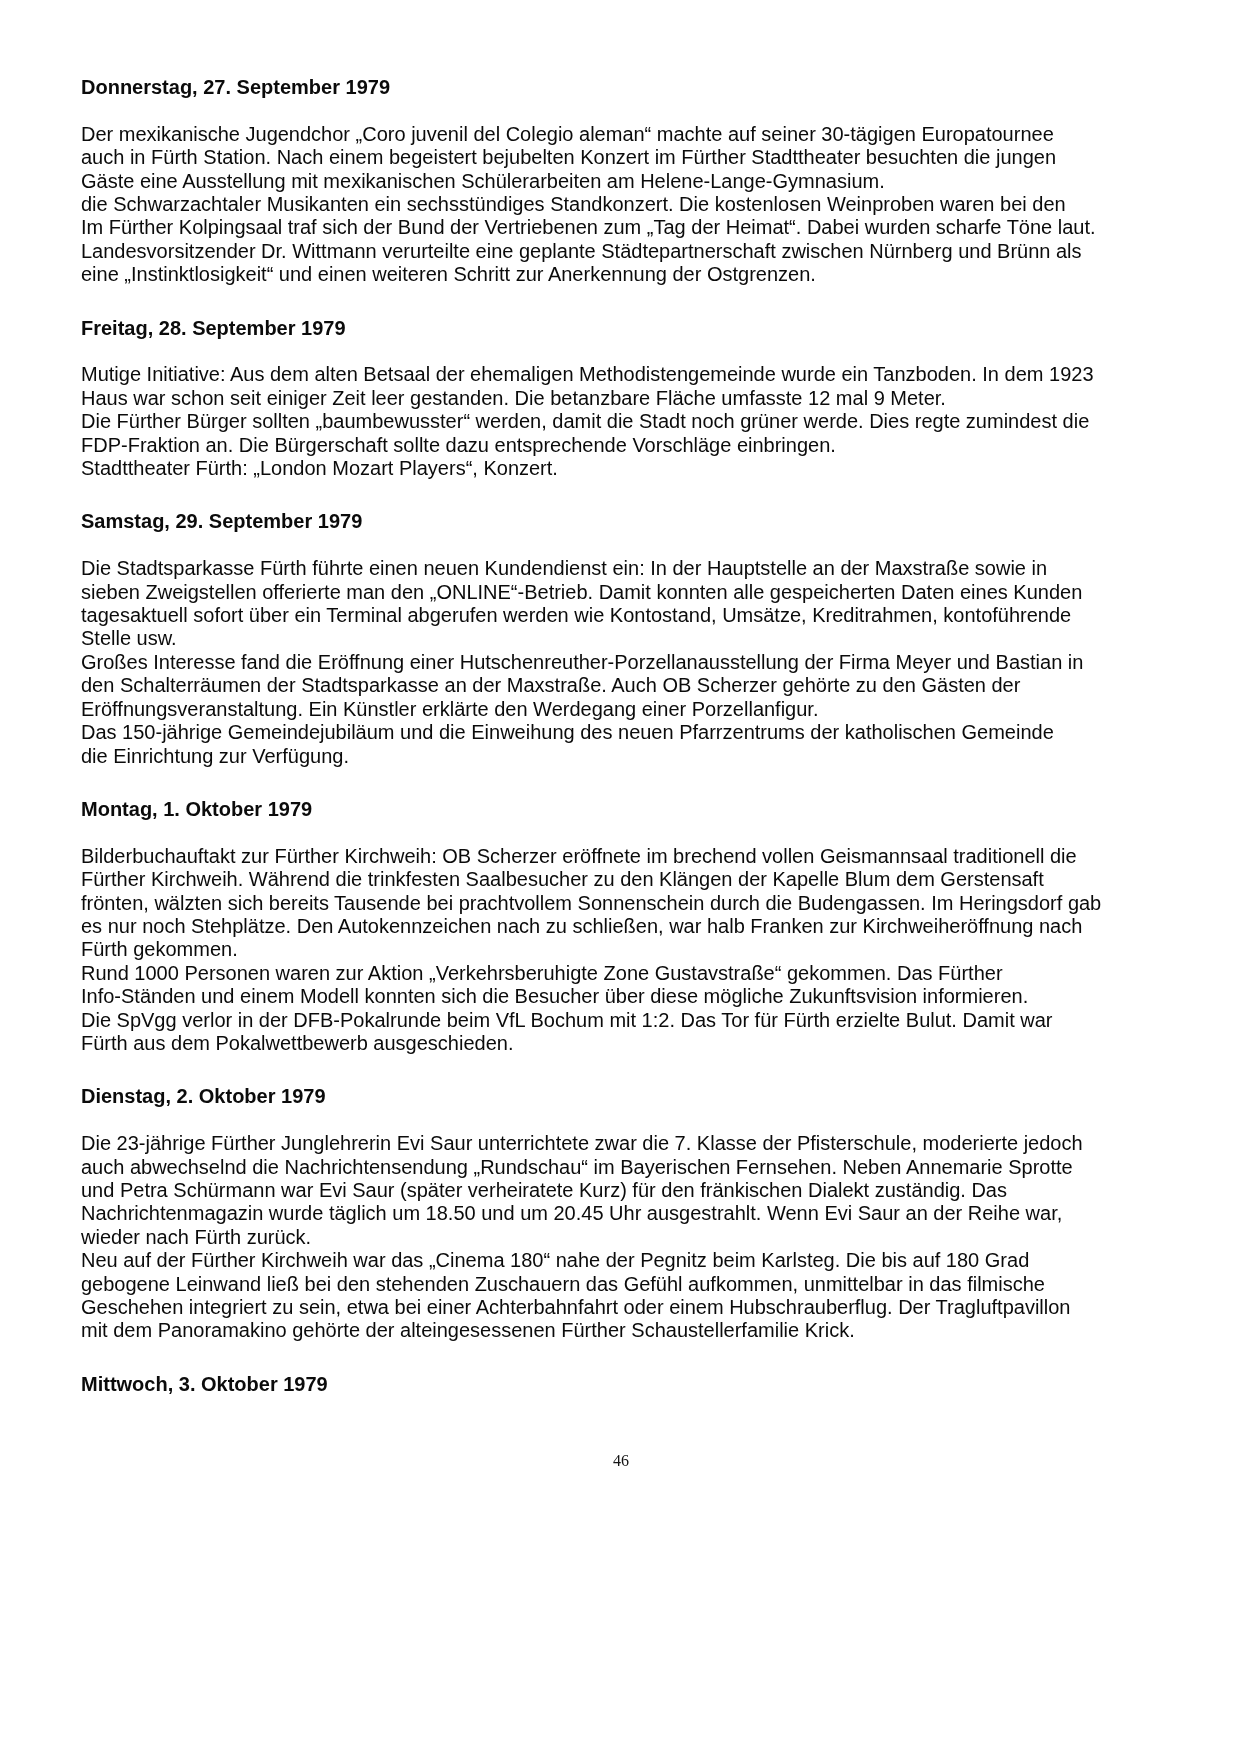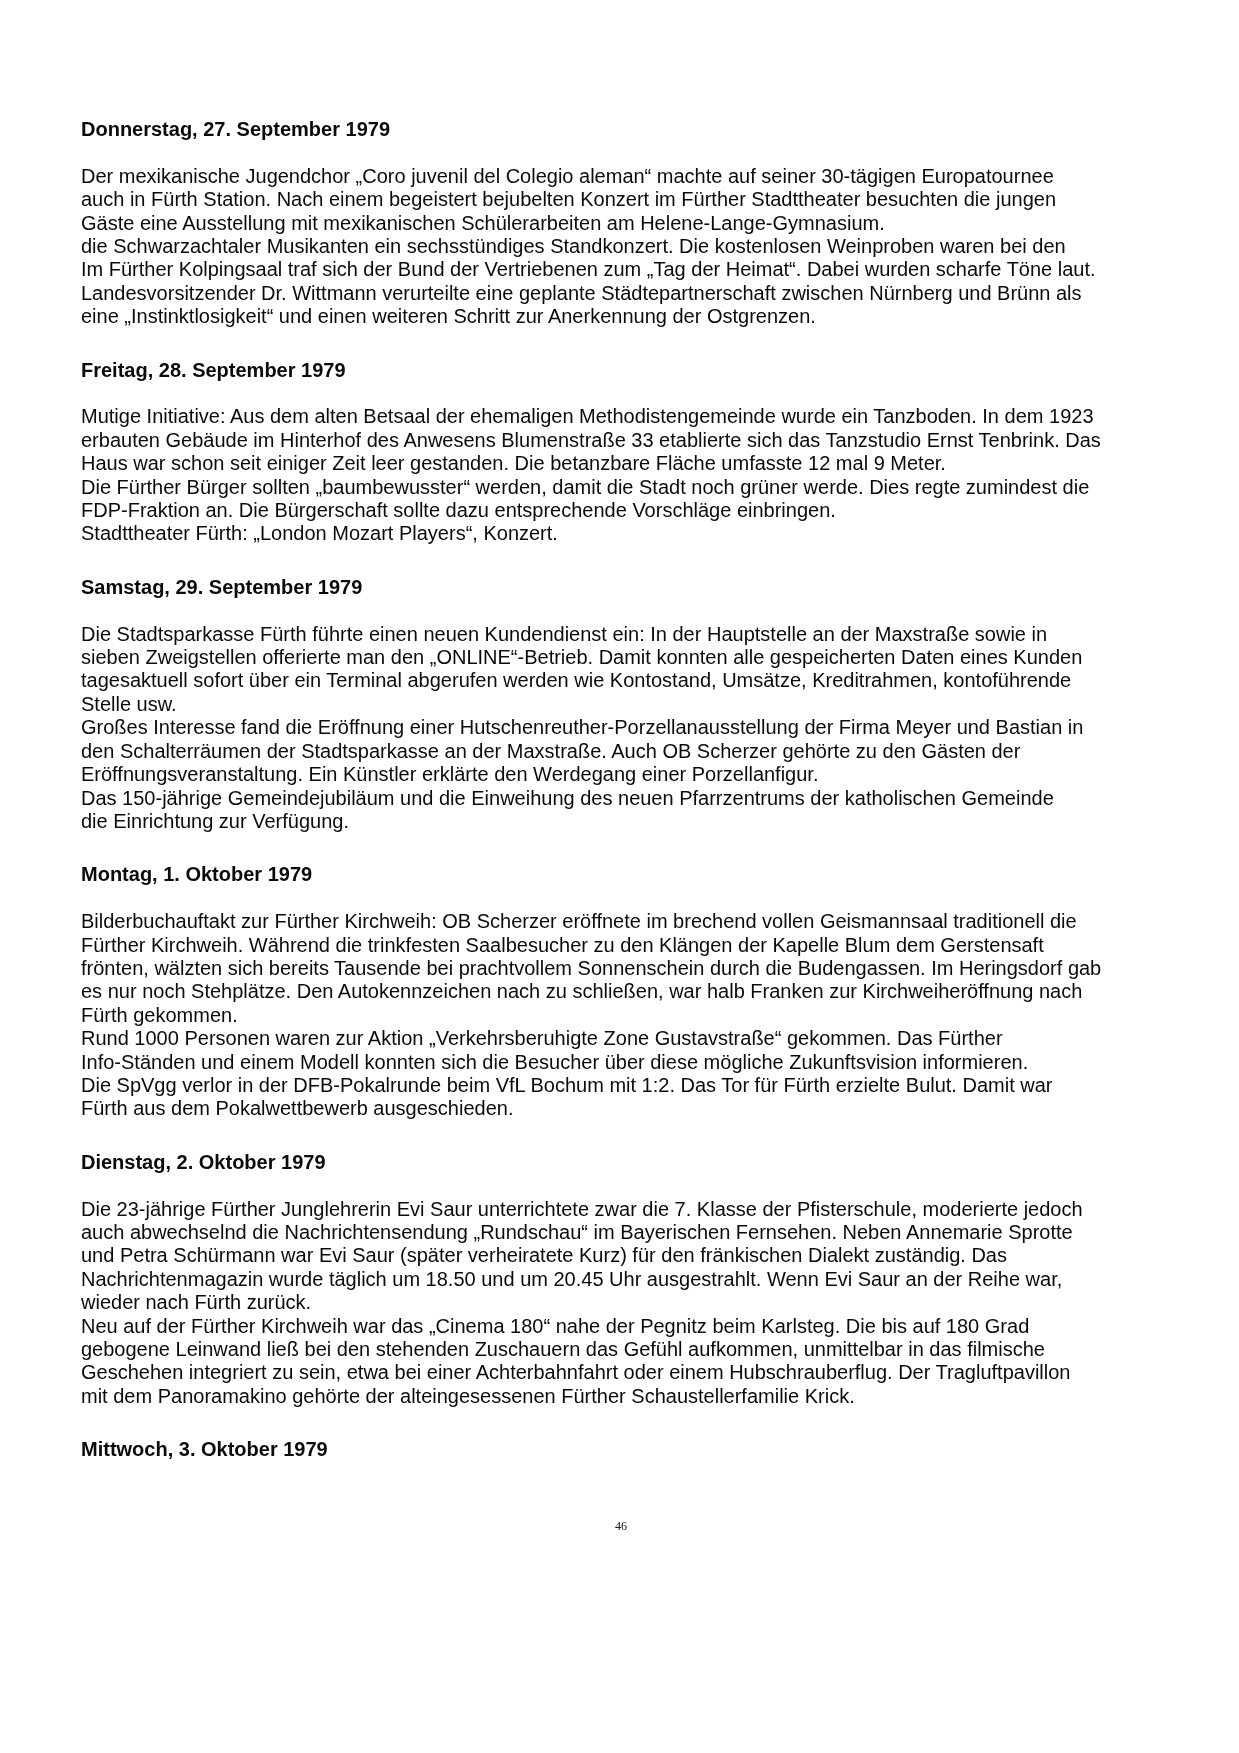--- a/index.html
+++ b/index.html
@@ -6,21 +6,21 @@
     margin: 0;
     padding: 0;
     background: #ffffff;
   }
   .page {
     position: relative;
     width: 1239px;
     height: 1753px;
     background: #ffffff;
     box-sizing: border-box;
-    padding: 88px 78px 0 81px;
+    padding: 46px 78px 0 81px;
     overflow: hidden;
     font-family: "Liberation Sans", "DejaVu Sans", sans-serif;
     font-size: 20px;
     line-height: 23.4px;
     color: #0b0b0b;
   }
   .day-heading {
     font-size: 20px;
     line-height: 23.4px;
     font-weight: 700;
@@ -30,21 +30,21 @@
   .day-paragraph {
     margin: 0;
   }
   .text-line {
     white-space: pre;
   }
   .page-number {
     margin-top: 53px;
     text-align: center;
     font-family: "Liberation Serif", "DejaVu Serif", serif;
-    font-size: 12px;
+    font-size: 16px;
     line-height: 23.4px;
     color: #141414;
   }
 </style>
 </head>
 <body>
 
 <main class="page">
   <div>
       <section>
@@ -60,21 +60,20 @@
         <div class="day-paragraph">
           <div class="text-line">Im Fürther Kolpingsaal traf sich der Bund der Vertriebenen zum „Tag der Heimat“. Dabei wurden scharfe Töne laut.</div>
           <div class="text-line">Landesvorsitzender Dr. Wittmann verurteilte eine geplante Städtepartnerschaft zwischen Nürnberg und Brünn als</div>
           <div class="text-line">eine „Instinktlosigkeit“ und einen weiteren Schritt zur Anerkennung der Ostgrenzen.</div>
         </div>
       </section>
       <section>
         <h2 class="day-heading">Freitag, 28. September 1979</h2>
         <div class="day-paragraph">
           <div class="text-line">Mutige Initiative: Aus dem alten Betsaal der ehemaligen Methodistengemeinde wurde ein Tanzboden. In dem 1923</div>
-          <div class="text-line">erbauten Gebäude im Hinterhof des Anwesens Blumenstraße 33 etablierte sich das Tanzstudio Ernst Tenbrink. Das</div>
           <div class="text-line">Haus war schon seit einiger Zeit leer gestanden. Die betanzbare Fläche umfasste 12 mal 9 Meter.</div>
         </div>
         <div class="day-paragraph">
           <div class="text-line">Die Fürther Bürger sollten „baumbewusster“ werden, damit die Stadt noch grüner werde. Dies regte zumindest die</div>
           <div class="text-line">FDP-Fraktion an. Die Bürgerschaft sollte dazu entsprechende Vorschläge einbringen.</div>
         </div>
         <div class="day-paragraph">
           <div class="text-line">Stadttheater Fürth: „London Mozart Players“, Konzert.</div>
         </div>
       </section>

